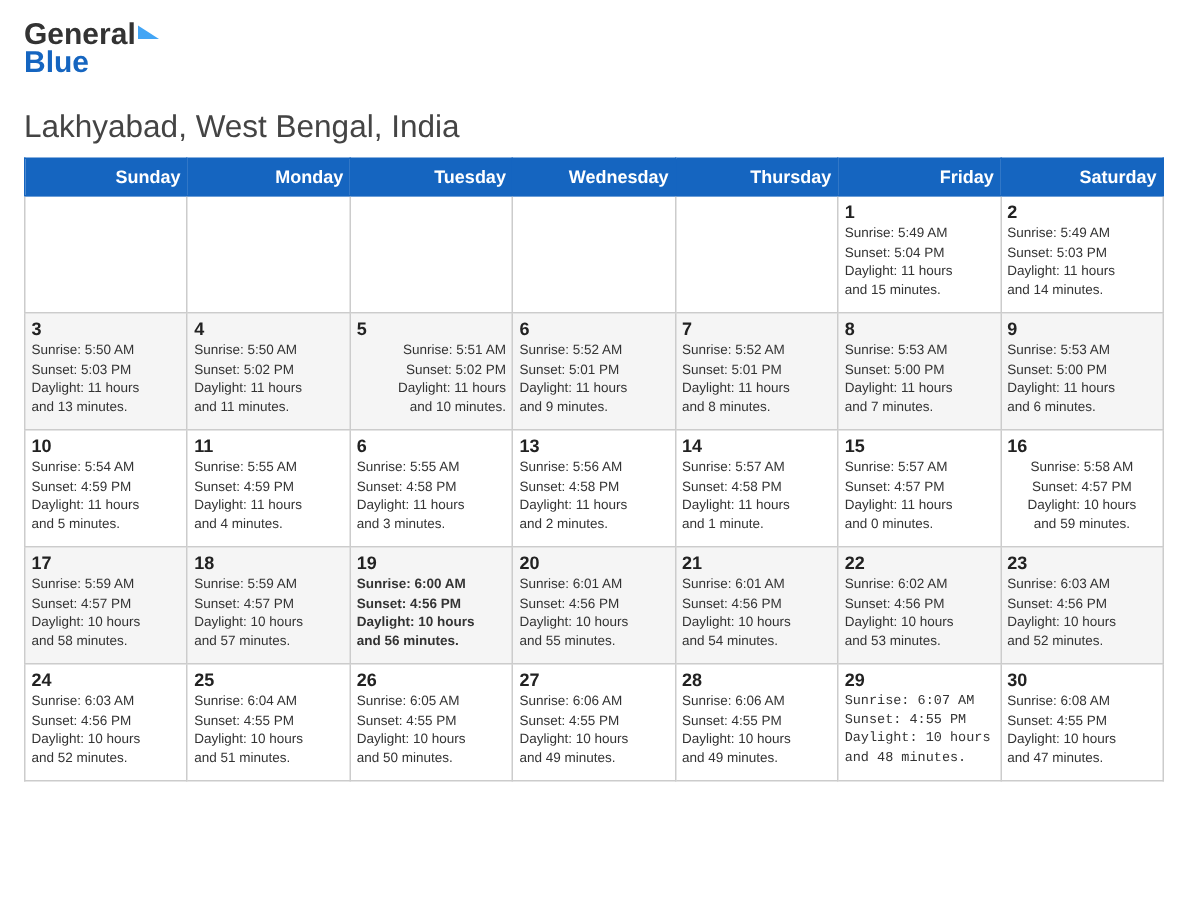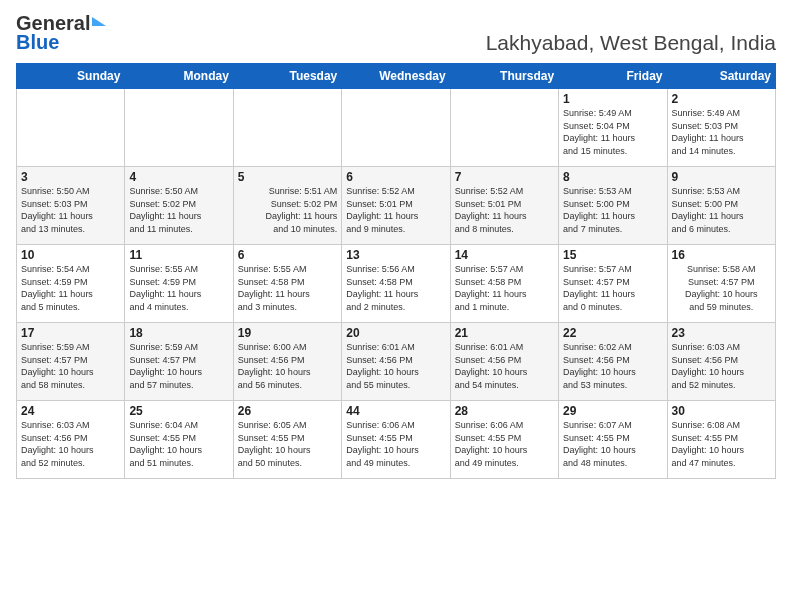--- a/index.html
+++ b/index.html
@@ -12,20 +12,21 @@
     }
     .container {
       width: 792px;
       padding: 12px 16px 8px 16px;
     }
     .header {
       display: flex;
       align-items: flex-start;
       justify-content: space-between;
       margin-bottom: 8px;
+      flex-direction: column;
     }
     .logo {
       display: flex;
       flex-direction: column;
       align-items: flex-start;
     }
     .title-block {
       text-align: right;
     }
     .month-title {
@@ -243,21 +244,21 @@
           </td>
           <td>
             <span class="day-num">18</span>
             <div class="cell-info" style="white-space: pre-line;">Sunrise: 5:59 AM
 Sunset: 4:57 PM
 Daylight: 10 hours
 and 57 minutes.</div>
           </td>
           <td>
             <span class="day-num">19</span>
-            <div class="cell-info" style="white-space: pre-line;">Sunrise: 6:00 AM
+            <div class="cell-info" style="white-space: pre-line; font-weight: bold;">Sunrise: 6:00 AM
 Sunset: 4:56 PM
 Daylight: 10 hours
 and 56 minutes.</div>
           </td>
           <td>
             <span class="day-num">20</span>
             <div class="cell-info" style="white-space: pre-line;">Sunrise: 6:01 AM
 Sunset: 4:56 PM
 Daylight: 10 hours
 and 55 minutes.</div>
@@ -300,36 +301,36 @@
 and 51 minutes.</div>
           </td>
           <td>
             <span class="day-num">26</span>
             <div class="cell-info" style="white-space: pre-line;">Sunrise: 6:05 AM
 Sunset: 4:55 PM
 Daylight: 10 hours
 and 50 minutes.</div>
           </td>
           <td>
-            <span class="day-num">44</span>
+            <span class="day-num">27</span>
             <div class="cell-info" style="white-space: pre-line;">Sunrise: 6:06 AM
 Sunset: 4:55 PM
 Daylight: 10 hours
 and 49 minutes.</div>
           </td>
           <td>
             <span class="day-num">28</span>
             <div class="cell-info" style="white-space: pre-line;">Sunrise: 6:06 AM
 Sunset: 4:55 PM
 Daylight: 10 hours
 and 49 minutes.</div>
           </td>
           <td>
             <span class="day-num">29</span>
-            <div class="cell-info" style="white-space: pre-line;">Sunrise: 6:07 AM
+            <div class="cell-info" style="white-space: pre-line; font-family: Liberation Mono, monospace;">Sunrise: 6:07 AM
 Sunset: 4:55 PM
 Daylight: 10 hours
 and 48 minutes.</div>
           </td>
           <td>
             <span class="day-num">30</span>
             <div class="cell-info" style="white-space: pre-line;">Sunrise: 6:08 AM
 Sunset: 4:55 PM
 Daylight: 10 hours
 and 47 minutes.</div>

